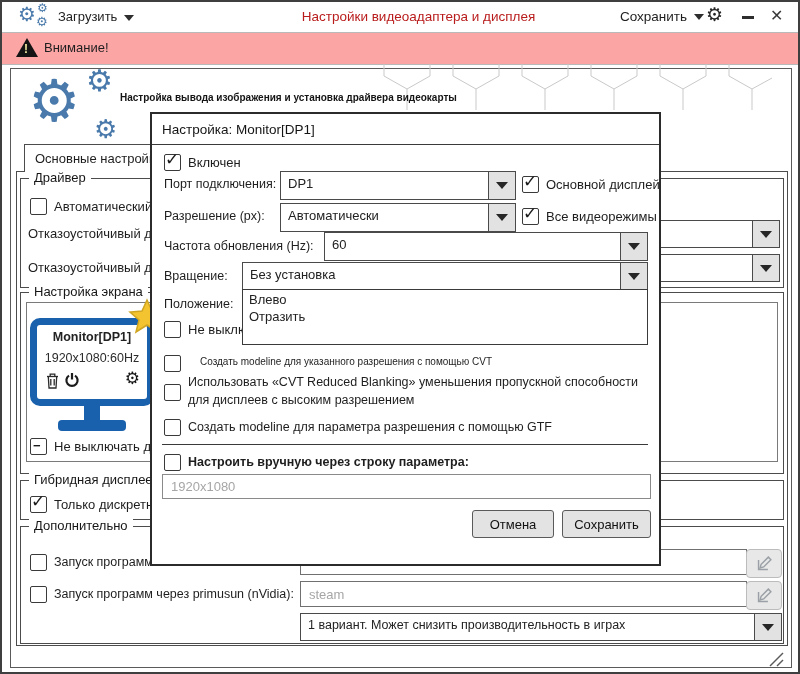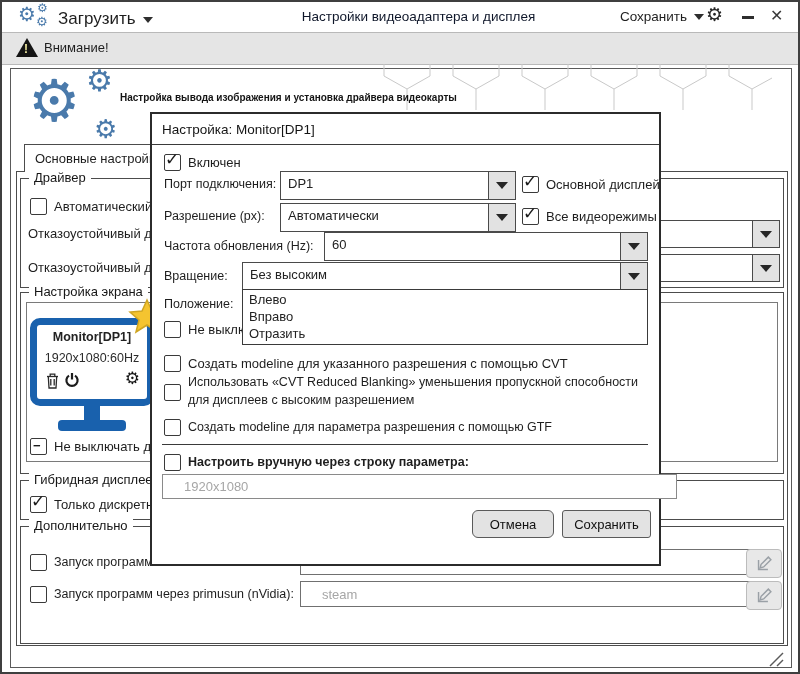--- a/index.html
+++ b/index.html
@@ -4,25 +4,25 @@
 <style>
   html,body{margin:0;padding:0;background:#d8d8d8;}
   .win{position:relative;width:796px;height:670px;margin:0;background:#fff;
        border:2px solid #3f3f3f;font-family:"Liberation Sans",sans-serif;
        color:#1e1e1e;overflow:hidden;}
   .abs{position:absolute;}
   .lbl{position:absolute;font-size:13px;color:#1e1e1e;white-space:nowrap;}
   .gear{font-family:"DejaVu Sans",sans-serif;line-height:1;}
   
   .titlebar{position:absolute;left:0;top:0;right:0;height:30px;background:#fff;}
-  .tb-title{position:absolute;left:0;right:0;top:7px;text-align:center;font-size:13.5px;color:#0f172a;padding-left:37px;}
+  .tb-title{position:absolute;left:0;right:0;top:7px;text-align:center;font-size:13.5px;color:#b91c1c;padding-left:37px;}
   .caret{display:inline-block;width:0;height:0;border-left:5px solid transparent;
          border-right:5px solid transparent;border-top:6px solid #2e2e2e;margin-left:7px;vertical-align:middle;}
   
-  .warnbar{position:absolute;left:0;top:30px;right:0;height:31px;background:#e5e5e5;
+  .warnbar{position:absolute;left:0;top:30px;right:0;height:31px;background:#fca5a5;
            border-top:1px solid #b9b9b9;border-bottom:1px solid #b9b9b9;}
   .warn-tri{position:absolute;left:14px;top:5px;width:0;height:0;
             border-left:11px solid transparent;border-right:11px solid transparent;
             border-bottom:19px solid #141414;}
   .warn-tri::after{content:"!";position:absolute;left:-3px;top:4px;color:#f2eca1;
                    font-size:12px;font-weight:bold;font-family:"Liberation Sans",sans-serif;}
   
   .frame{position:absolute;border:1.5px solid #5a5a5a;background:transparent;}
   .group{position:absolute;border:1.5px solid #4c4c4c;}
   .legend{position:absolute;top:-9px;left:8px;background:#fff;padding:0 5px;font-size:13px;color:#161616;white-space:nowrap;}
@@ -34,21 +34,21 @@
                      left:0;top:-6px;font-size:17px;font-weight:bold;color:#1b1b1b;}
   .cb.indet::after{content:"−";position:absolute;left:2px;top:-1px;font-size:13px;font-weight:bold;color:#1b1b1b;}
   
   .combo{position:absolute;background:#fff;border:1.5px solid #4a4a4a;display:flex;align-items:stretch;}
   .combo .val{flex:1;font-size:13px;color:#222;padding:4px 16px 0 7px;white-space:nowrap;overflow:hidden;}
   .combo .cbtn{width:26px;background:#e2e2e2;border-left:1.5px solid #4a4a4a;
                display:flex;align-items:center;justify-content:center;}
   .arr{width:0;height:0;border-left:6px solid transparent;border-right:6px solid transparent;border-top:7px solid #262626;}
   
   .tinput{position:absolute;border:1.5px solid #707070;background:#fff;font-size:13px;color:#222;
-          padding:0 21px;font-family:"Liberation Sans",sans-serif;}
+          padding:0 8px;font-family:"Liberation Sans",sans-serif;}
   .tinput::placeholder{color:#a6a6a6;opacity:1;}
   .btn-std{position:absolute;background:#e3e3e3;border:1.5px solid #5a5a5a;border-radius:3px;
            font-size:13px;color:#111;display:flex;align-items:center;justify-content:center;}
   .editbtn{position:absolute;background:#e8e8e8;border:1px solid #bcbcbc;border-radius:4px;
            display:flex;align-items:center;justify-content:center;}
   
   .dialog{position:absolute;left:148px;top:110px;width:507px;height:450px;background:#fff;
           border:2px solid #2b2b2b;z-index:40;}
   .dlist{position:absolute;background:#fff;border:1.5px solid #3a3a3a;z-index:60;}
   .dlist .opt{font-size:13px;color:#222;padding:0 6px;line-height:17px;white-space:nowrap;}
@@ -60,21 +60,21 @@
 </style>
 </head>
 <body>
 
 <div class="win">
 
   <div class="titlebar">
     <span class="abs gear" style="left:16px;top:2px;font-size:20px;color:#4a7aab;">⚙</span>
     <span class="abs gear" style="left:35px;top:0px;font-size:12px;color:#4a7aab;">⚙</span>
     <span class="abs gear" style="left:34px;top:13px;font-size:13px;color:#4a7aab;">⚙</span>
-    <span class="lbl" style="left:56px;top:7px;font-size:17px;">
+    <span class="lbl" style="left:56px;top:7px;font-size:13px;">
       <span>Загрузить</span><span class="caret"></span>
     </span>
     <div class="tb-title">Настройки видеоадаптера и дисплея</div>
     <span class="lbl" style="left:618px;top:7px;font-size:13.5px;">
       <span>Сохранить</span><span class="caret"></span>
     </span>
     <span class="abs gear" style="left:704px;top:3px;font-size:19px;color:#262626;">⚙</span>
     <div class="abs" style="left:740px;top:14px;width:12px;height:3px;background:#2e2e2e;"></div>
     <span class="abs" style="left:768px;top:4px;font-size:16px;color:#3a3a3a;">✕</span>
   </div>
@@ -185,20 +185,26 @@
   </div>
   <span class="cb" style="left:28px;top:584px;"></span>
   <span class="lbl" style="left:52px;top:585px;font-size:12.5px;">Запуск программ через primusun (nVidia):</span>
   <input class="tinput" style="left: 298px; top: 579px; width: 429px; height: 24px;" placeholder="steam">
   <div class="editbtn" style="left:744px;top:579px;width:34px;height:27px;">
     <svg width="17" height="17" viewBox="0 0 20 20">
       <path d="M3 6 v11 h11" fill="none" stroke="#9aa0a6" stroke-width="1.7"></path>
       <path d="M14.5 2.5 l3 3 L9 14 l-4.2 1.2 L6 11 z" fill="none" stroke="#9aa0a6" stroke-width="1.7"></path>
     </svg>
   </div>
+  <div class="combo" style="left:298px;top:611px;width:480px;height:26px;">
+    <span class="val" style="font-size:12.5px;">1 вариант. Может снизить производительность в играх</span>
+    <span class="cbtn">
+        <span class="arr"></span>
+      </span>
+  </div>
 
   <svg class="abs" style="left:764px;top:648px;" width="20" height="18" viewBox="0 0 20 18">
     <line x1="17" y1="3" x2="4" y2="16" stroke="#5a5a5a" stroke-width="1.4"></line>
     <line x1="17" y1="10" x2="11" y2="16" stroke="#5a5a5a" stroke-width="1.4"></line>
   </svg>
 
   <div class="dialog">
     <span class="lbl" style="left:10px;top:8px;font-size:13.5px;color:#141414;">Настройка: Monitor[DP1]</span>
     <div class="abs" style="left:0;top:30px;width:100%;height:0;border-top:1.5px solid #3a3a3a;"></div>
 
@@ -228,50 +234,49 @@
     <span class="lbl" style="left:12px;top:125px;font-size:12.5px;">Частота обновления (Hz):</span>
     <div class="combo" style="left:172px;top:118px;width:322px;height:27px;">
       <span class="val">60</span>
       <span class="cbtn">
           <span class="arr"></span>
         </span>
     </div>
 
     <span class="lbl" style="left:12px;top:155px;font-size:12.5px;">Вращение:</span>
     <div class="combo" style="left:90px;top:148px;width:404px;height:27px;">
-      <span class="val">Без высоким</span>
+      <span class="val">Без установка</span>
       <span class="cbtn">
           <span class="arr"></span>
         </span>
     </div>
     <div class="dlist" style="left:90px;top:175px;width:404px;height:53px;padding-top:1px;">
       <div class="opt">Влево</div>
-      <div class="opt">Вправо</div>
       <div class="opt">Отразить</div>
     </div>
 
     <span class="lbl" style="left:12px;top:183px;font-size:12.5px;">Положение:</span>
 
     <span class="cb" style="left:12px;top:207px;"></span>
     <span class="lbl" style="left:36px;top:208px;">Не выключ</span>
 
     <span class="cb" style="left:12px;top:241px;"></span>
-    <span class="lbl" style="left:36px;top:242px;font-size:13px;">Создать modeline для указанного разрешения с помощью CVT</span>
+    <span class="lbl" style="left:48px;top:242px;font-size:10px;">Создать modeline для указанного разрешения с помощью CVT</span>
 
     <span class="cb" style="left:12px;top:270px;"></span>
     <span class="lbl" style="left:36px;top:261px;font-size:12.5px;">Использовать «CVT Reduced Blanking» уменьшения пропускной способности</span>
     <span class="lbl" style="left:36px;top:279px;font-size:12.5px;">для дисплеев с высоким разрешением</span>
 
     <span class="cb" style="left:12px;top:305px;"></span>
     <span class="lbl" style="left:36px;top:306px;font-size:12.5px;">Создать modeline для параметра разрешения с помощью GTF</span>
 
     <div class="abs" style="left:10px;top:330px;width:486px;height:0;border-top:1.5px solid #3a3a3a;"></div>
 
     <span class="cb" style="left:12px;top:340px;"></span>
     <span class="lbl" style="left:36px;top:341px;font-size:12.5px;font-weight:bold;">Настроить вручную через строку параметра:</span>
 
     <input class="tinput" style="left: 10px; top: 360px; width: 471px; height: 23px; border-color: rgb(138, 138, 138);" placeholder="1920x1080">
 
-    <div class="btn-std" style="left:320px;top:396px;width:80px;height:26px;border-radius:6px;">Отмена</div>
+    <div class="btn-std" style="left:320px;top:396px;width:80px;height:26px;">Отмена</div>
     <div class="btn-std" style="left:410px;top:396px;width:87px;height:26px;">Сохранить</div>
   </div>
 
 </div>
 
 </body></html>

